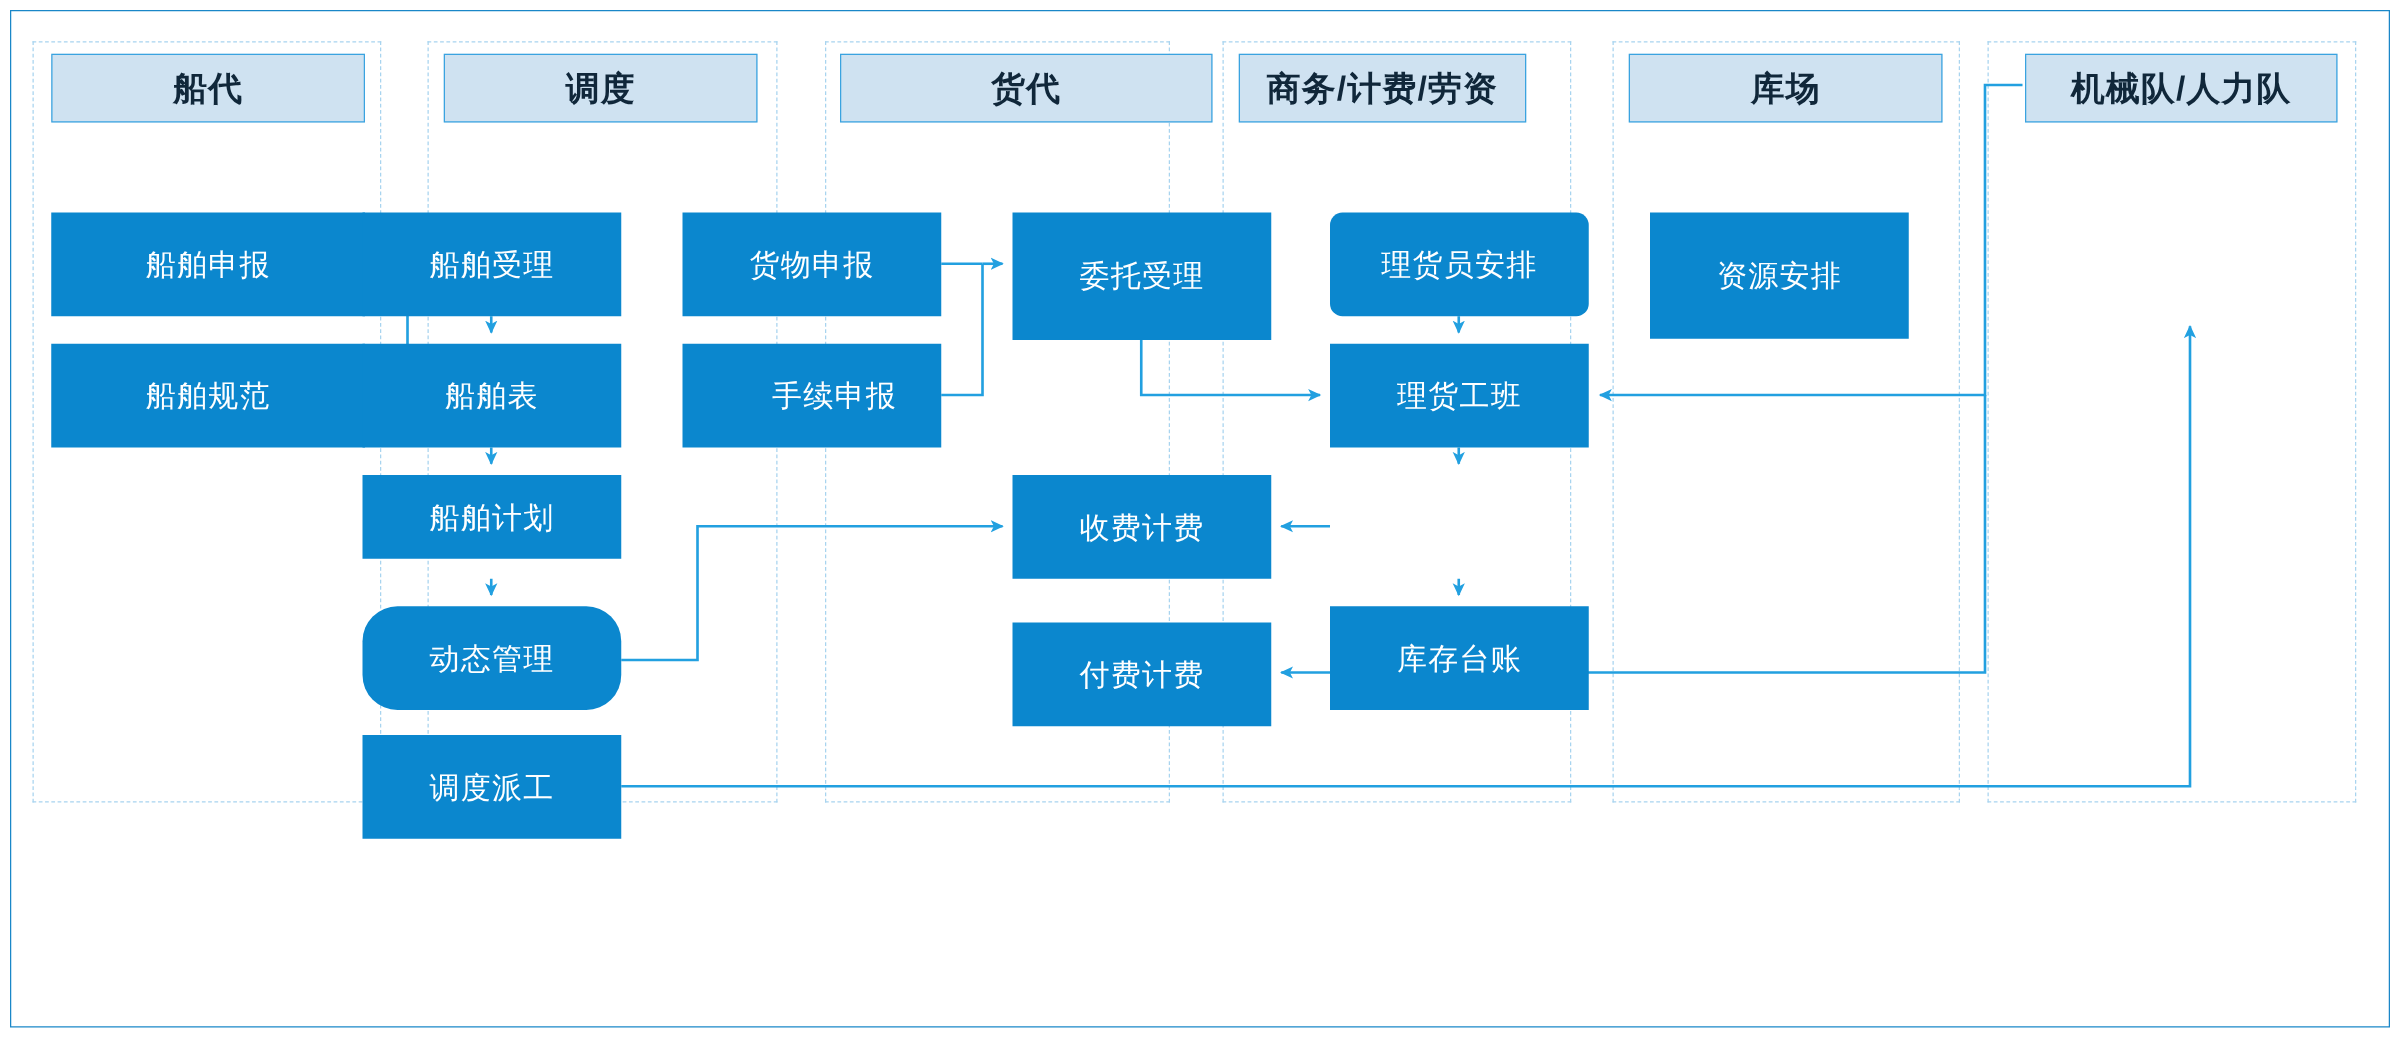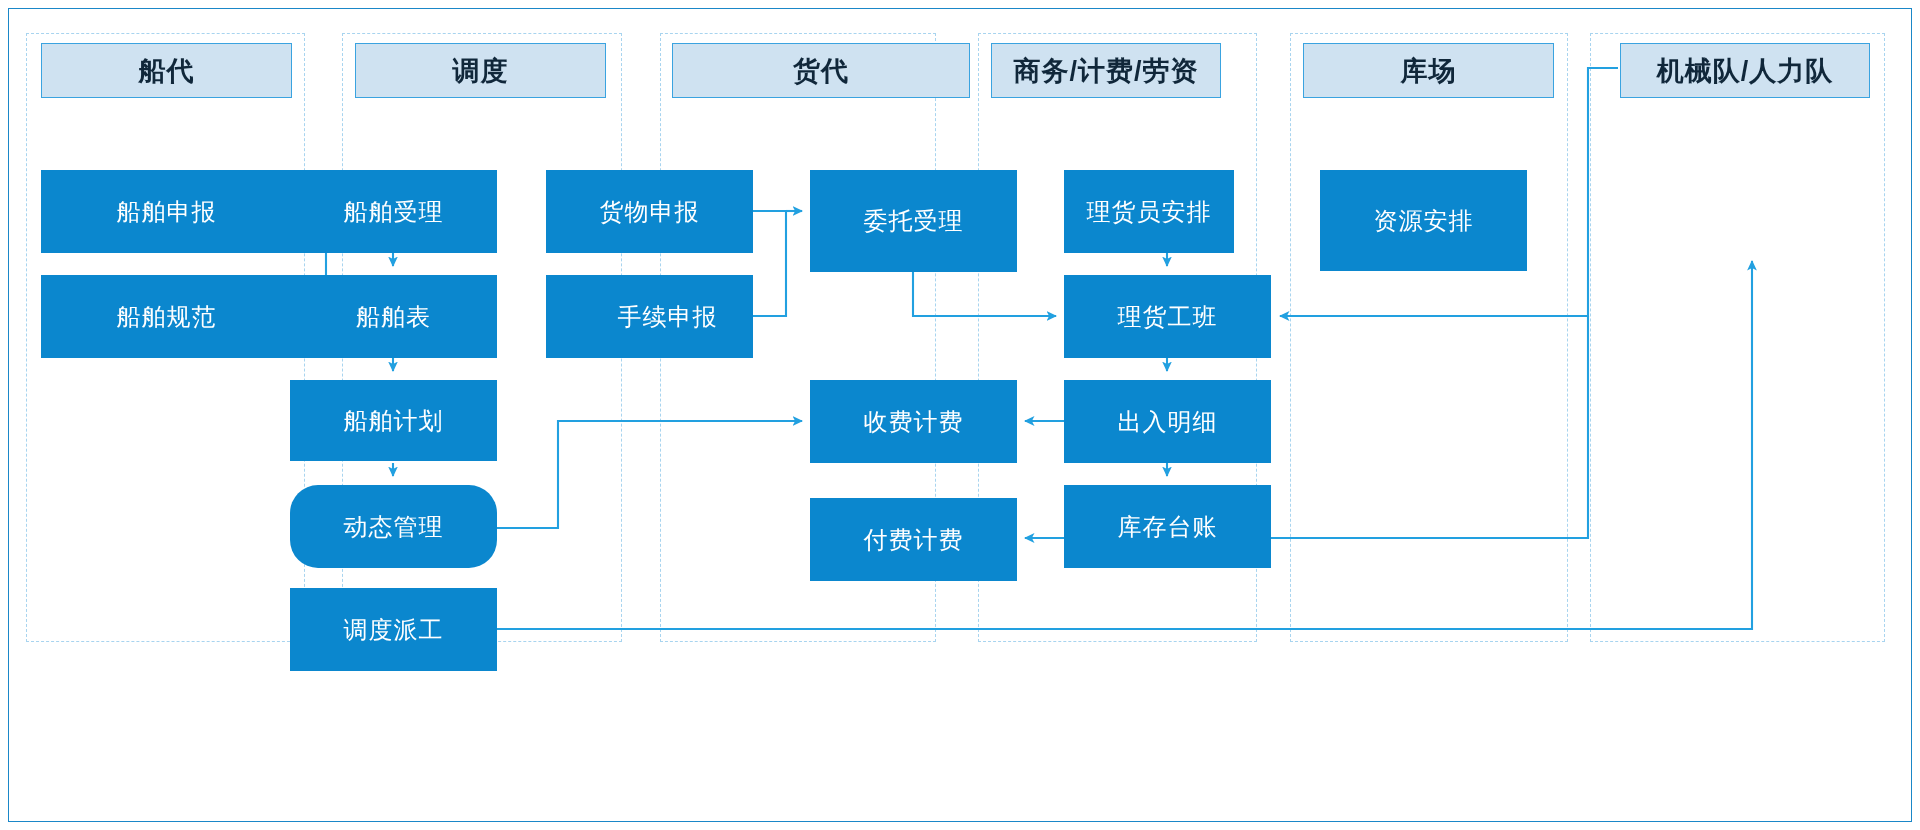--- a/index.html
+++ b/index.html
@@ -77,27 +77,26 @@
       <path d="M1588,316 L1588,538 L1025,538" marker-end="url(#ah)"></path>
 
       <path d="M497,629 L1752,629 L1752,261" marker-end="url(#ah)"></path>
     </g>
   </svg>
 
   <div class="node" style="left:41px;top:170px;width:251px;height:83px;">船舶申报</div>
   <div class="node" style="left:41px;top:275px;width:251px;height:83px;">船舶规范</div>
   <div class="node" style="left:290px;top:170px;width:207px;height:83px;">船舶受理</div>
   <div class="node" style="left:290px;top:275px;width:207px;height:83px;">船舶表</div>
-  <div class="node" style="left:290px;top:380px;width:207px;height:81px;">船舶计划</div>
+  <div class="node" style="left:290px;top:380px;width:207px;height:67px;">船舶计划</div>
   <div class="node" style="left:290px;top:485px;width:207px;height:83px;border-radius:28px;">动态管理</div>
   <div class="node" style="left:290px;top:588px;width:207px;height:83px;">调度派工</div>
   <div class="node" style="left:546px;top:170px;width:207px;height:83px;">货物申报</div>
   <div class="node" style="left:546px;top:275px;width:207px;height:83px;padding-left:36px;">手续申报</div>
   <div class="node" style="left:810px;top:170px;width:207px;height:102px;">委托受理</div>
   <div class="node" style="left:810px;top:380px;width:207px;height:83px;">收费计费</div>
   <div class="node" style="left:810px;top:498px;width:207px;height:83px;">付费计费</div>
-  <div class="node" style="left:1064px;top:170px;width:170px;height:83px;">理货员安排</div>
+  <div class="node" style="left:1064px;top:170px;width:207px;height:83px;border-radius:10px;">理货员安排</div>
   <div class="node" style="left:1064px;top:275px;width:207px;height:83px;">理货工班</div>
-  <div class="node" style="left:1064px;top:380px;width:207px;height:83px;">出入明细</div>
   <div class="node" style="left:1064px;top:485px;width:207px;height:83px;">库存台账</div>
   <div class="node" style="left:1320px;top:170px;width:207px;height:101px;">资源安排</div>
 
 </div>
 
 </body></html>

